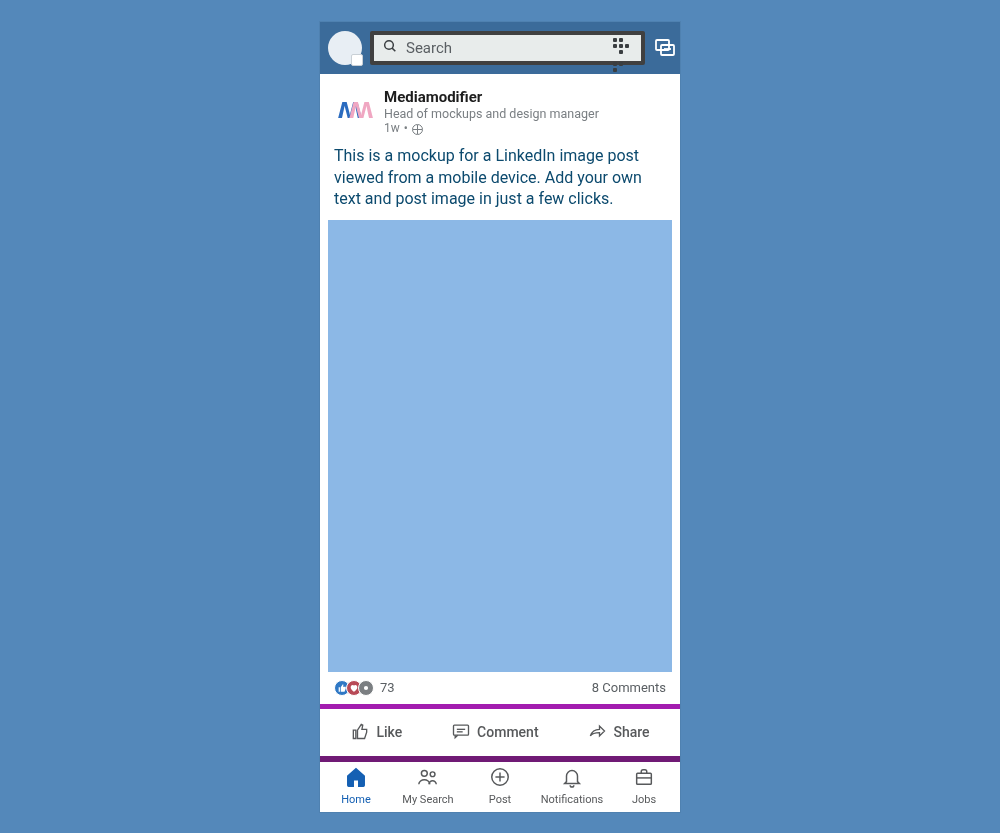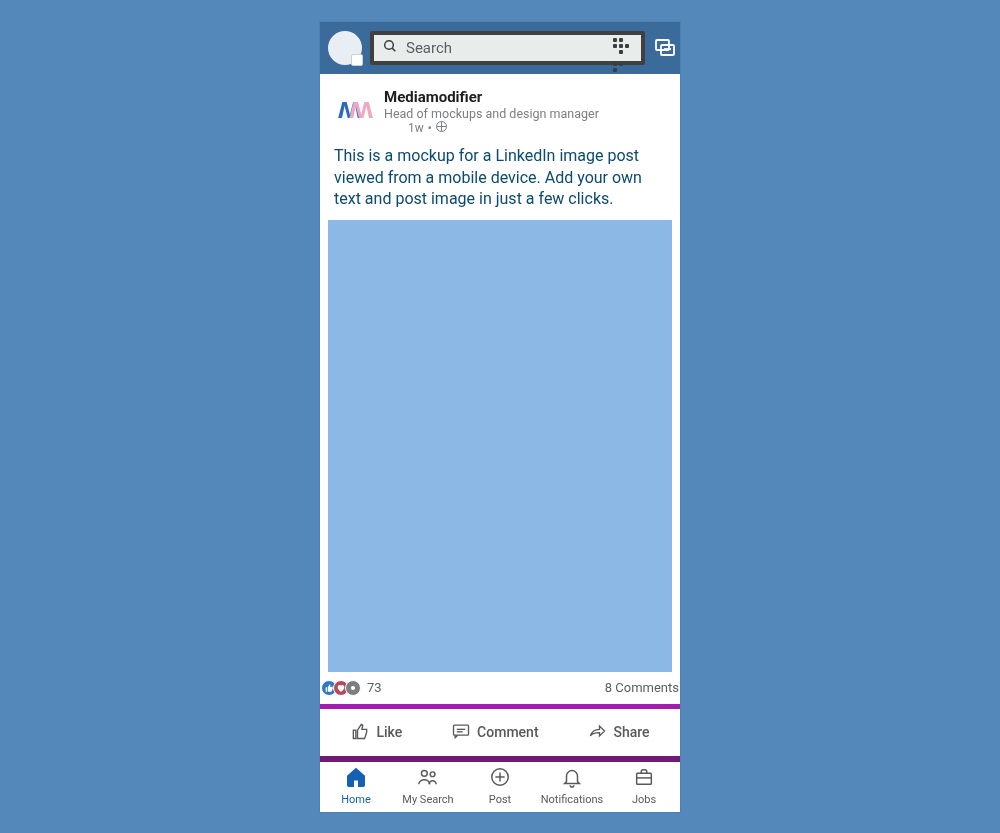--- a/index.html
+++ b/index.html
@@ -73,36 +73,36 @@
   .author-logo {
     width: 40px; height: 40px; display:flex; align-items:center; justify-content:center;
     font-weight: 800; font-size: 30px; letter-spacing:-3px;
     background:#fff;
   }
   .author-logo .l1 { color:#2b6bbf; }
   .author-logo .l2 { color:#f0a7c2; }
   .author-info { display:flex; flex-direction:column; }
   .author-name { font-weight: 700; font-size: 15px; color:#1d1d1d; }
   .author-sub { font-size: 12.5px; color:#7a7f83; line-height:1.25; }
-  .author-meta { font-size: 12px; color:#7a7f83; display:flex; align-items:flex-start; gap:4px;margin-left:24px; }
+  .author-meta { font-size: 12px; color:#7a7f83; display:flex; align-items:flex-end; gap:4px; }
   .globe { width:11px; height:11px; border:1px solid #7a7f83; border-radius:50%; display:inline-block; position:relative; }
   .globe::before { content:""; position:absolute; left:4px; top:0; width:1px; height:9px; background:#7a7f83; }
   .globe::after { content:""; position:absolute; top:4px; left:0; width:9px; height:1px; background:#7a7f83; }
   
   .post-body {
     padding: 6px 14px 10px 14px;
     font-size: 16px; color:#0c4a6e; line-height:1.35;
   }
   
   .post-image-wrap { padding: 0 8px; flex:1; display:flex; }
   .post-image { flex:1; background:#8cb8e6; }
   
   .engage {
     display:flex; align-items:center; justify-content:space-between;
-    padding: 8px 1px; font-size: 13px; color:#5a5f63;
+    padding: 8px 14px; font-size: 13px; color:#5a5f63;
   }
   .react-stack { display:flex; align-items:center; gap:6px; }
   .react-icons { display:flex; }
   .react-dot {
     width:16px; height:16px; border-radius:50%;
     border: 1.5px solid #fff;
     margin-left:-4px;
     display:flex; align-items:center; justify-content:center;
   }
   .react-dot:first-child { margin-left:0; }

